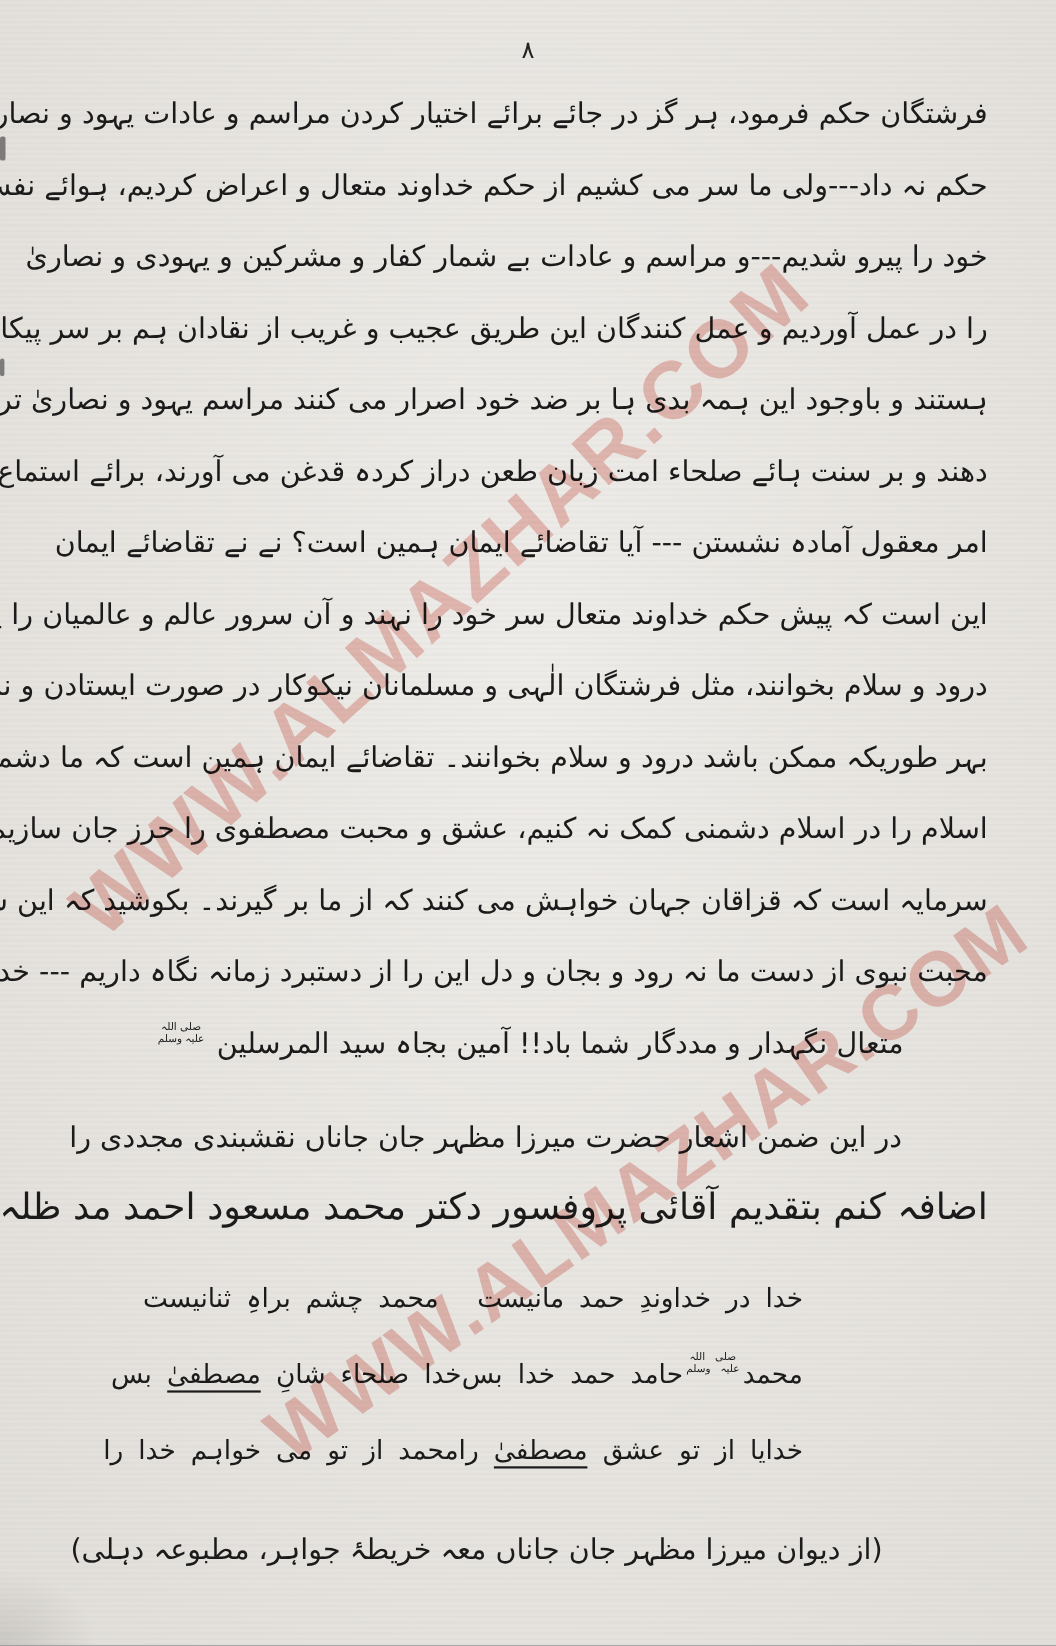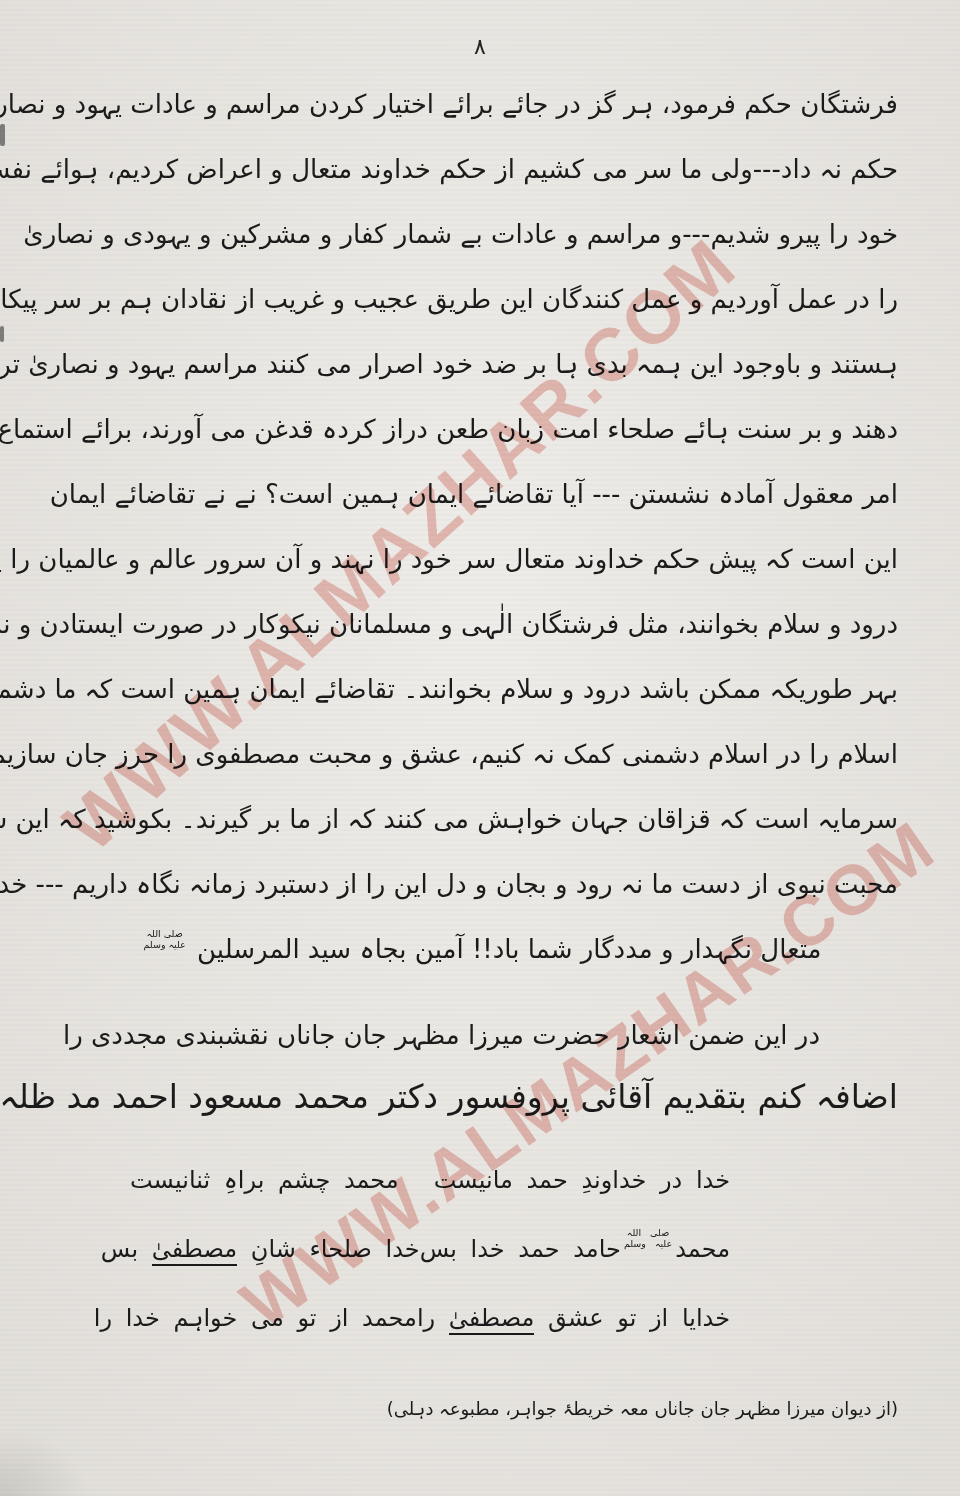--- a/index.html
+++ b/index.html
@@ -46,21 +46,21 @@
   }
   .hemistich{display:inline-block;}
   .uline{border-bottom:2px solid #1b1b1b;padding-bottom:1px;}
   .saw{
     display:inline-block;direction:rtl;
     font-size:9.5px;line-height:1.15;text-align:center;
     vertical-align:10px;margin:12px 3px;color:#1b1b1b;
   }
   .saw span{display:block;}
   .citation{
-    margin-top:26px;text-align:right;font-size:18px;line-height:60px;white-space:nowrap;
+    margin-top:26px;text-align:left;font-size:26px;line-height:60px;white-space:nowrap;
   }
   .watermark{
     position:absolute;
     font-family:"Liberation Sans", sans-serif;
     font-weight:700;white-space:nowrap;letter-spacing:2px;
     color:rgba(219,116,106,0.42);
     mix-blend-mode:multiply;
     pointer-events:none;
   }
   .wm-1{

